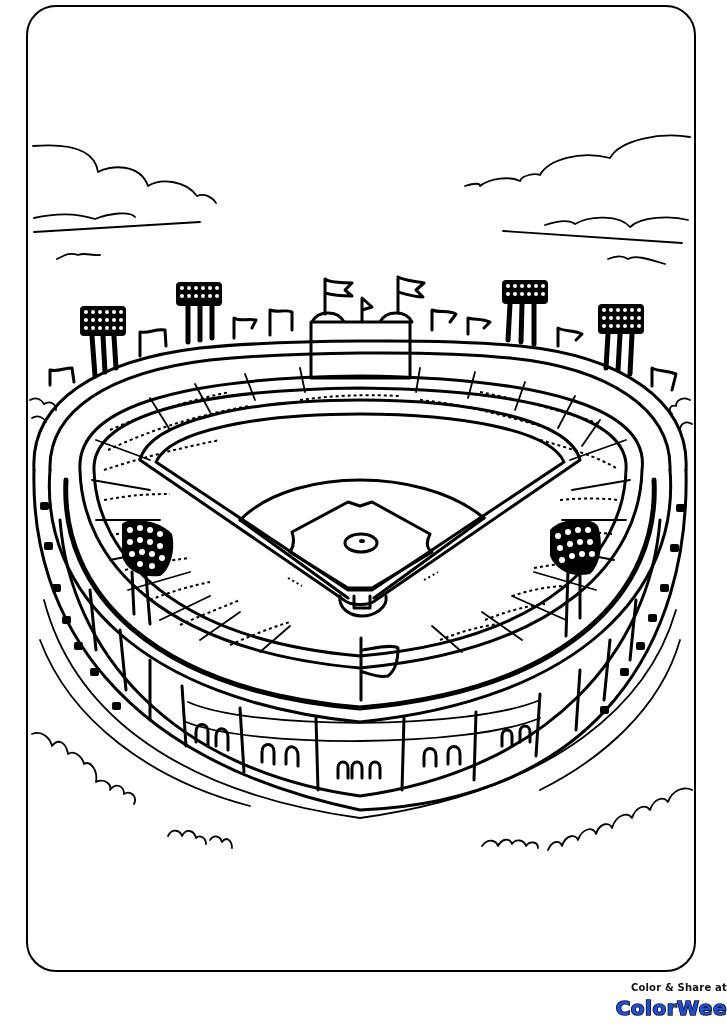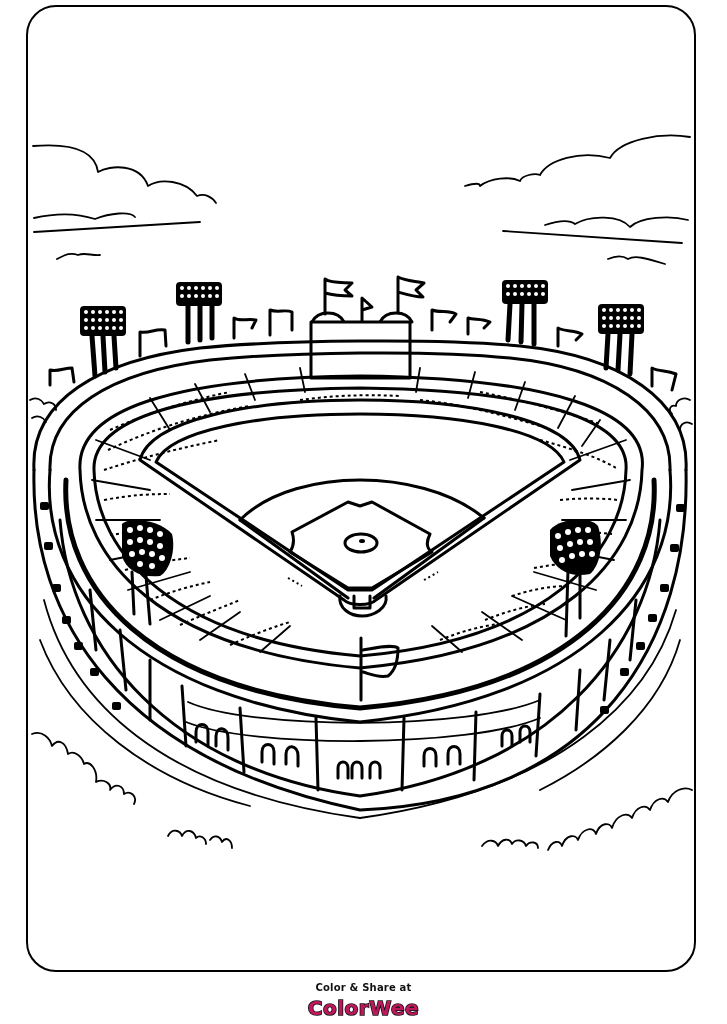--- a/index.html
+++ b/index.html
@@ -2,24 +2,24 @@
 <html><head>
   <meta charset="utf-8">
   <style>
     html, body { margin: 0; padding: 0; background: #ffffff; }
     body { width: 727px; height: 1024px; position: relative; overflow: hidden; font-family: "DejaVu Sans", sans-serif; }
     .frame {
       position: absolute; left: 26px; top: 5px; width: 670px; height: 967px;
       border: 2.5px solid #000; border-radius: 30px; box-sizing: border-box; overflow: hidden;
     }
     .art { position: absolute; left: 0; top: 0; }
-    .footer { position: absolute; left: 0; width: 727px; text-align: center; }
+    .footer { position: absolute; left: 0; width: 727px; text-align: right; }
     .caption { top: 982px; font-size: 10px; font-weight: bold; color: #111; letter-spacing: 0.2px; }
     .brand {
-      top: 996px; font-size: 20px; font-weight: bold; color: #be185d; letter-spacing: 0.5px;
+      top: 996px; font-size: 20px; font-weight: bold; color: #1d4ed8; letter-spacing: 0.5px;
       -webkit-text-stroke: 1.6px #111; paint-order: stroke fill;
       text-shadow: 0 0 0 #111;
     }
     svg .k { fill: none; stroke: #000; stroke-width: 3; stroke-linecap: round; stroke-linejoin: round; }
     svg .t { fill: none; stroke: #000; stroke-width: 1.8; stroke-linecap: round; stroke-linejoin: round; }
     svg .thick { fill: none; stroke: #000; stroke-width: 5; stroke-linecap: round; }
     svg .blk { fill: #000; }
     svg .wht { fill: #fff; stroke: #000; stroke-width: 3; stroke-linejoin: round; }
   </style>
 </head>

